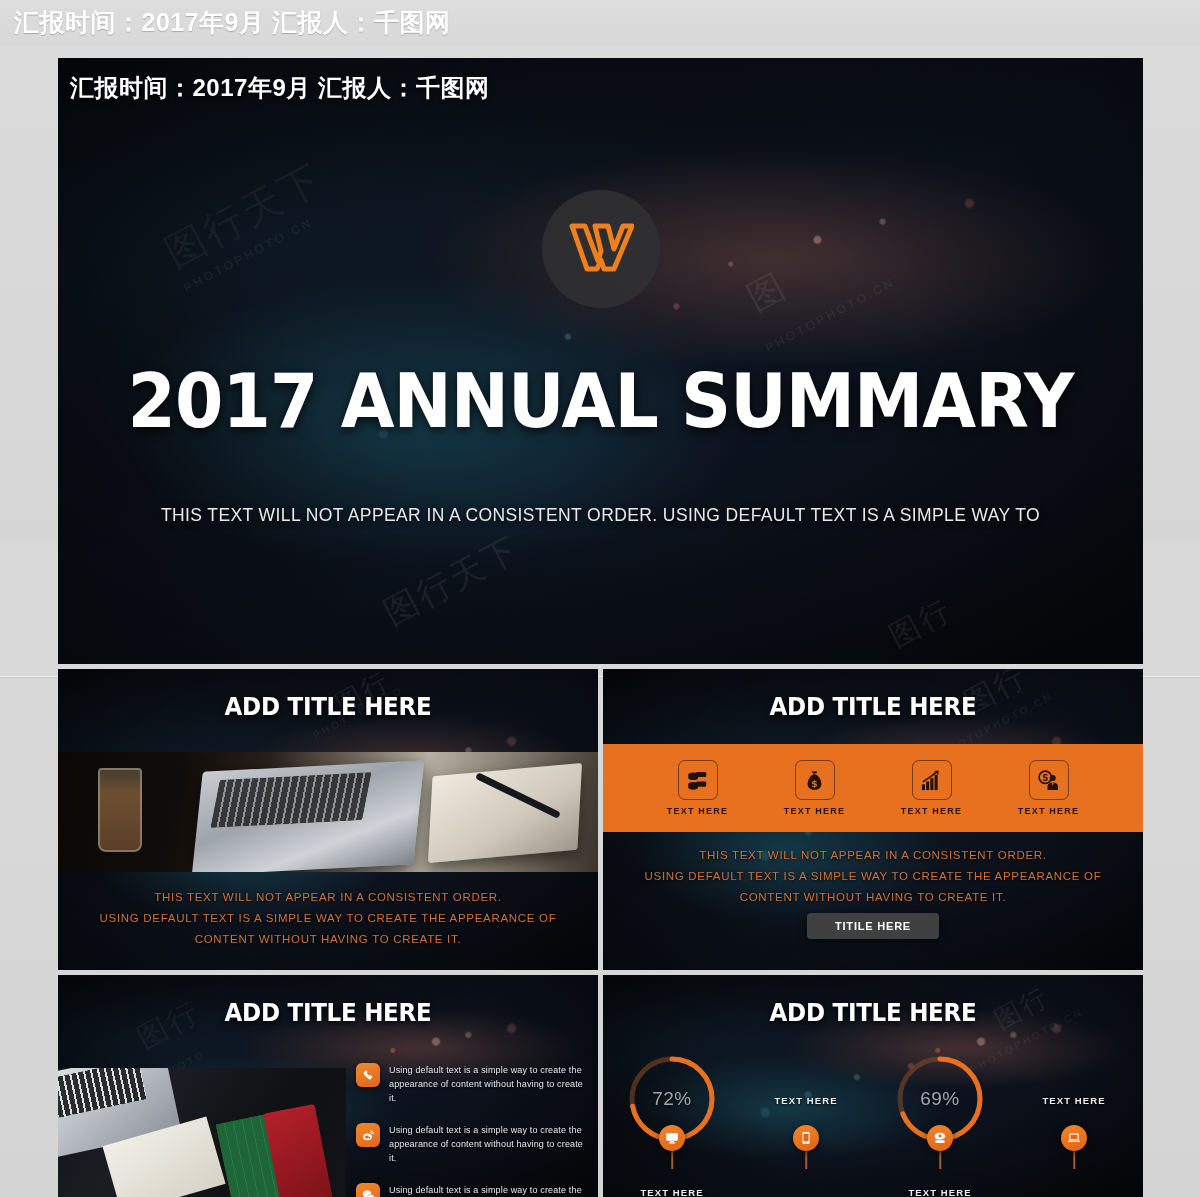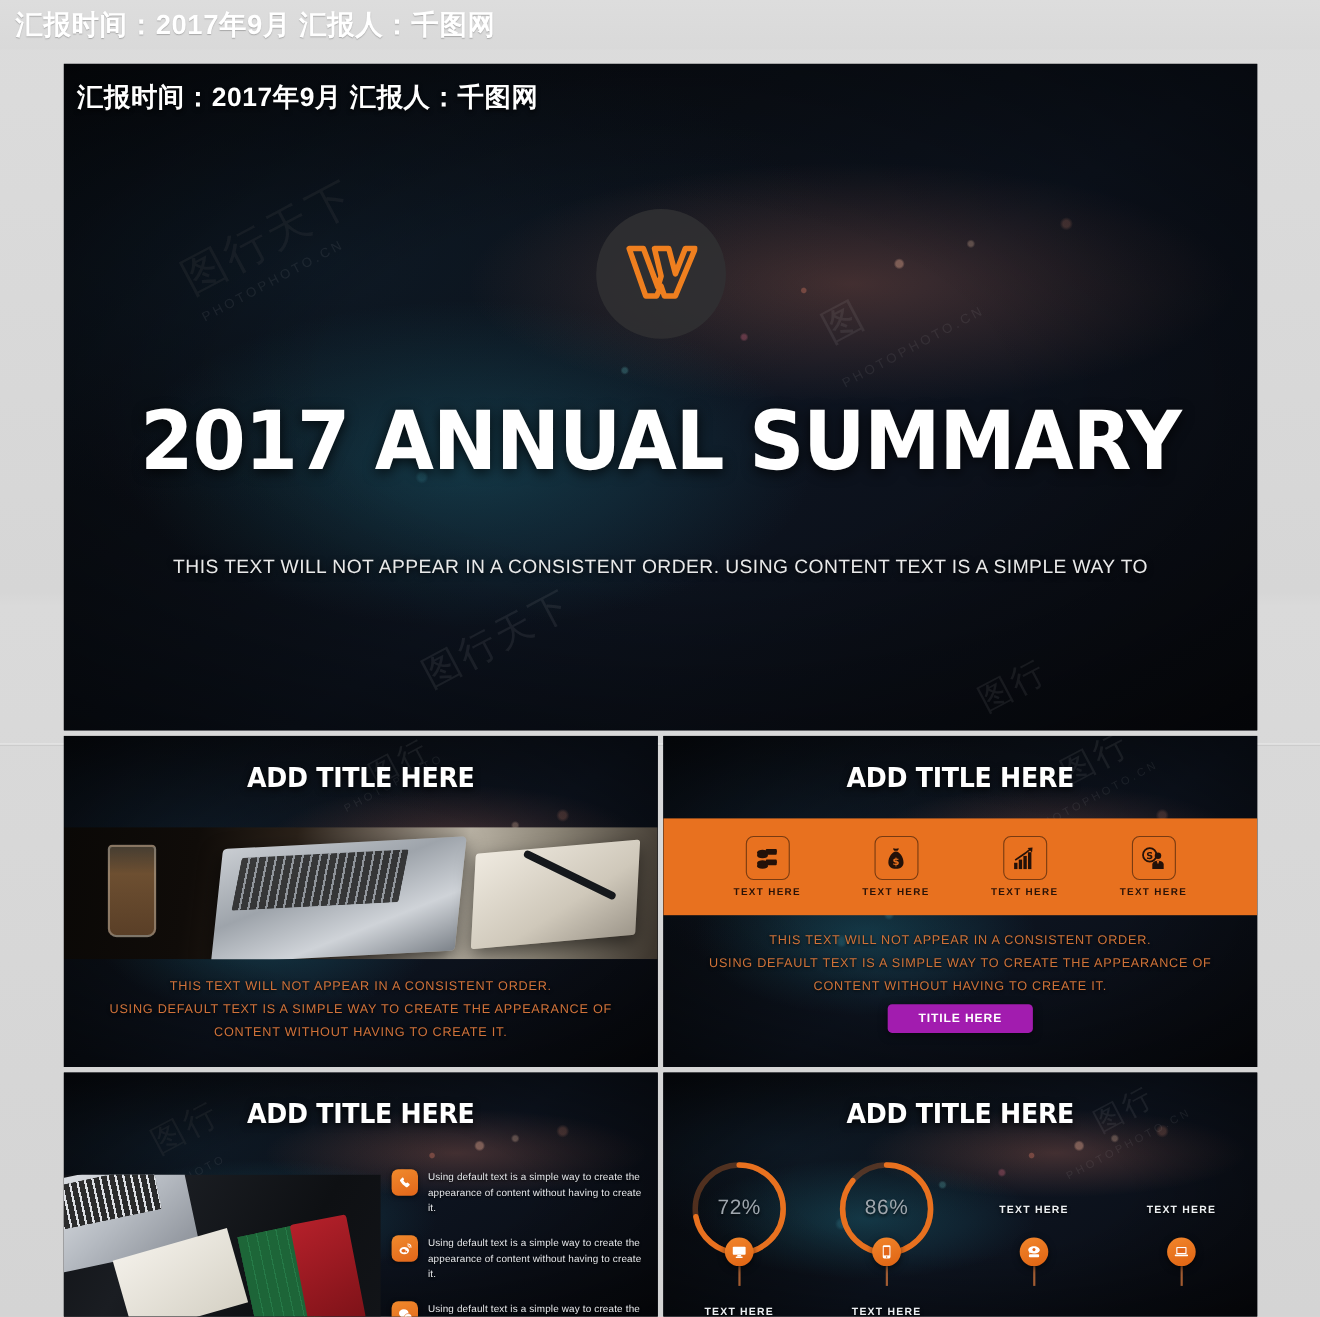--- a/index.html
+++ b/index.html
@@ -173,21 +173,21 @@
     font-size:9px; color:#2a1207; letter-spacing:1.2px; font-weight:600;
   }
   .b2-caption {
     position:absolute; left:32px; right:32px; top:176px;
     text-align:center; color:#cf7238;
     font-size:11.5px; line-height:21px; letter-spacing:.7px;
     text-shadow: 0 1px 3px rgba(0,0,0,.9);
   }
   .pill-btn {
     position:absolute; left:50%; top:244px; transform:translateX(-50%);
-    background:#a21caf; color:#fff;
+    background:#404040; color:#fff;
     font-size:11px; font-weight:bold; letter-spacing:.8px;
     padding:7px 28px; border-radius:4px; border:none;
     box-shadow: 0 2px 8px rgba(0,0,0,.5);
     cursor:pointer;
   }
 
   
   .c1-photo {
     position:absolute; left:0; top:93px; width:288px; height:129px;
     overflow:hidden;
@@ -303,21 +303,21 @@
       <span>
         <svg width="66" height="52" viewBox="0 0 66 52" aria-hidden="true">
           <path d="M4 5 L17 5 L30 40 L33 30 L27 5 L40 5 L46 28 L55 5 L64 5 L46 48 L36 48 L33 39 L29 48 L19 48 Z" fill="none" stroke="#ef7f1f" stroke-width="5" stroke-linejoin="round"></path>
         </svg>
       </span>
     </div>
 
     <div class="hero-title">2017 ANNUAL SUMMARY</div>
 
     <div class="hero-sub">
-      <div>THIS TEXT WILL NOT APPEAR IN A CONSISTENT ORDER. USING CONTENT TEXT IS A SIMPLE WAY TO</div>
+      <div>THIS TEXT WILL NOT APPEAR IN A CONSISTENT ORDER. USING DEFAULT TEXT IS A SIMPLE WAY TO</div>
     </div>
   </div>
 
   <div class="row">
 
     <div class="slide" id="slide-b1">
       <div class="bg-photo"></div>
       <div class="bg-vignette"></div>
 
       <div class="wm" style="left:276px; top:6px; font-size:26px;">图行</div>
@@ -500,39 +500,39 @@
             <svg width="14" height="14" viewBox="0 0 24 24" fill="currentColor" aria-hidden="true">
               <rect x="2" y="4" width="20" height="12.5" rx="1.4"></rect>
               <rect x="9" y="17" width="6" height="2.4"></rect>
               <rect x="6.5" y="19.4" width="11" height="2.2" rx="1"></rect>
             </svg>
           </div>
           <div class="gauge-lbl">TEXT HERE</div>
         </div>
 
         <div class="gauge">
-          <div class="ring-wrap">
-            <svg width="92" height="92" viewBox="0 0 92 92" aria-hidden="true">
-              <circle cx="46" cy="46" r="40" fill="none" stroke="#8a4a26" stroke-width="5" opacity=".55"></circle>
-              <circle cx="46" cy="46" r="40" fill="none" stroke="#e8711f" stroke-width="5" stroke-linecap="round" stroke-dasharray="216 251" transform="rotate(-90 46 46)"></circle>
-            </svg>
-            <div class="ring-pct">86%</div>
-          </div>
           <div class="gauge-stem"></div>
           <div class="gauge-ico">
             <svg width="14" height="14" viewBox="0 0 24 24" fill="currentColor" aria-hidden="true">
               <rect x="6" y="1.6" width="12" height="20.8" rx="2.2"></rect>
               <rect x="7.6" y="4.6" width="8.8" height="13" fill="#e2661a"></rect>
               <circle cx="12" cy="20" r="1.1" fill="#e2661a"></circle>
             </svg>
           </div>
           <div class="gauge-lbl">TEXT HERE</div>
         </div>
 
         <div class="gauge">
+          <div class="ring-wrap">
+            <svg width="92" height="92" viewBox="0 0 92 92" aria-hidden="true">
+              <circle cx="46" cy="46" r="40" fill="none" stroke="#8a4a26" stroke-width="5" opacity=".55"></circle>
+              <circle cx="46" cy="46" r="40" fill="none" stroke="#e8711f" stroke-width="5" stroke-linecap="round" stroke-dasharray="173 251" transform="rotate(-90 46 46)"></circle>
+            </svg>
+            <div class="ring-pct">69%</div>
+          </div>
           <div class="gauge-stem"></div>
           <div class="gauge-ico">
             <svg width="14" height="14" viewBox="0 0 24 24" fill="currentColor" aria-hidden="true">
               <path d="M12 3.2c-5 0-9 2.6-9 5.9 0 1.3.7 2.5 1.8 3.4l-.5 2.1 2.4-1.1c1.5.7 3.3 1.1 5.3 1.1 5 0 9-2.5 9-5.5s-4-5.9-9-5.9z"></path>
               <rect x="4" y="16" width="16" height="4.6" rx="1.6"></rect>
               <circle cx="12" cy="8.6" r="2.4" fill="#e2661a"></circle>
             </svg>
           </div>
           <div class="gauge-lbl">TEXT HERE</div>
         </div>

